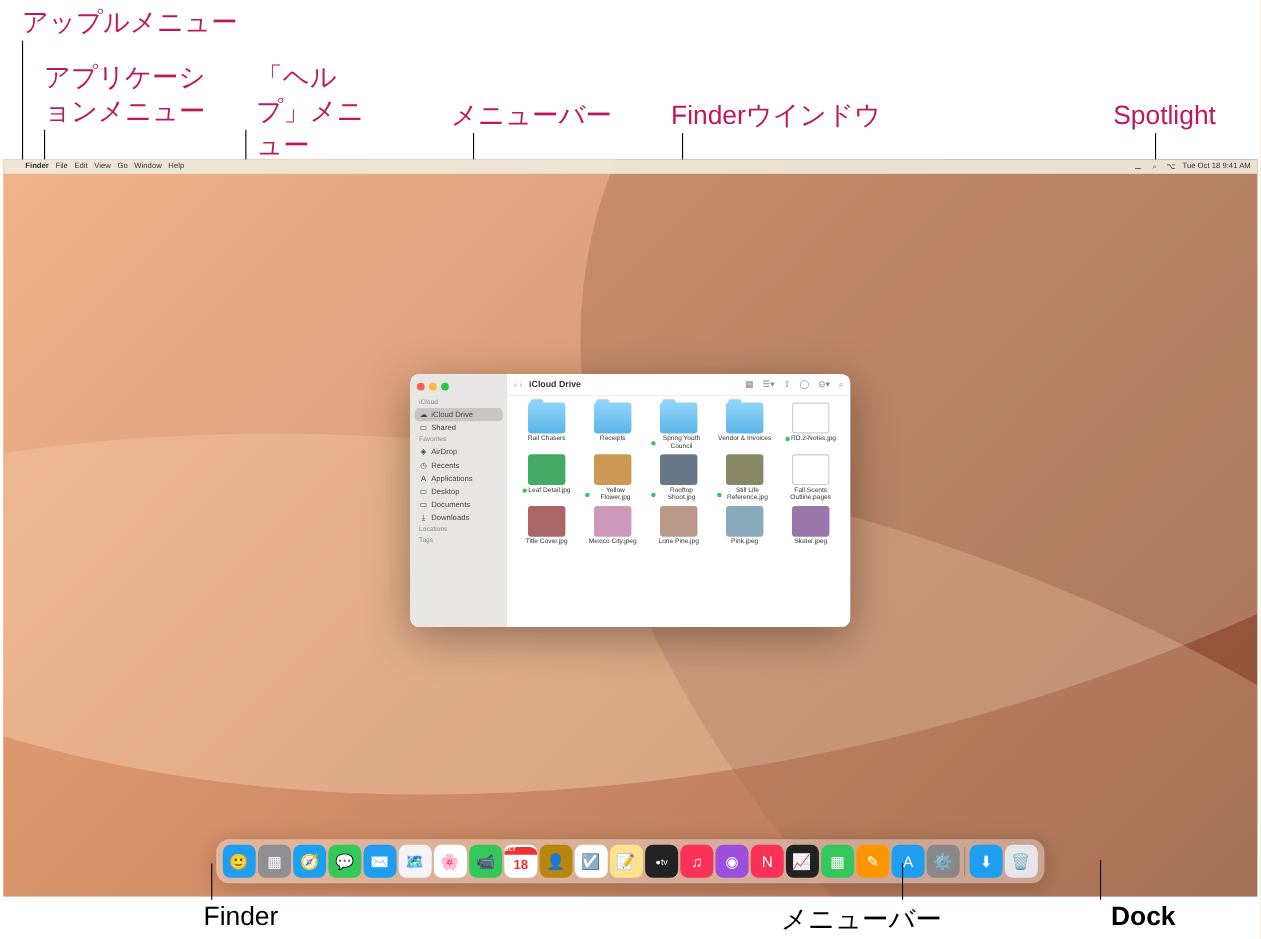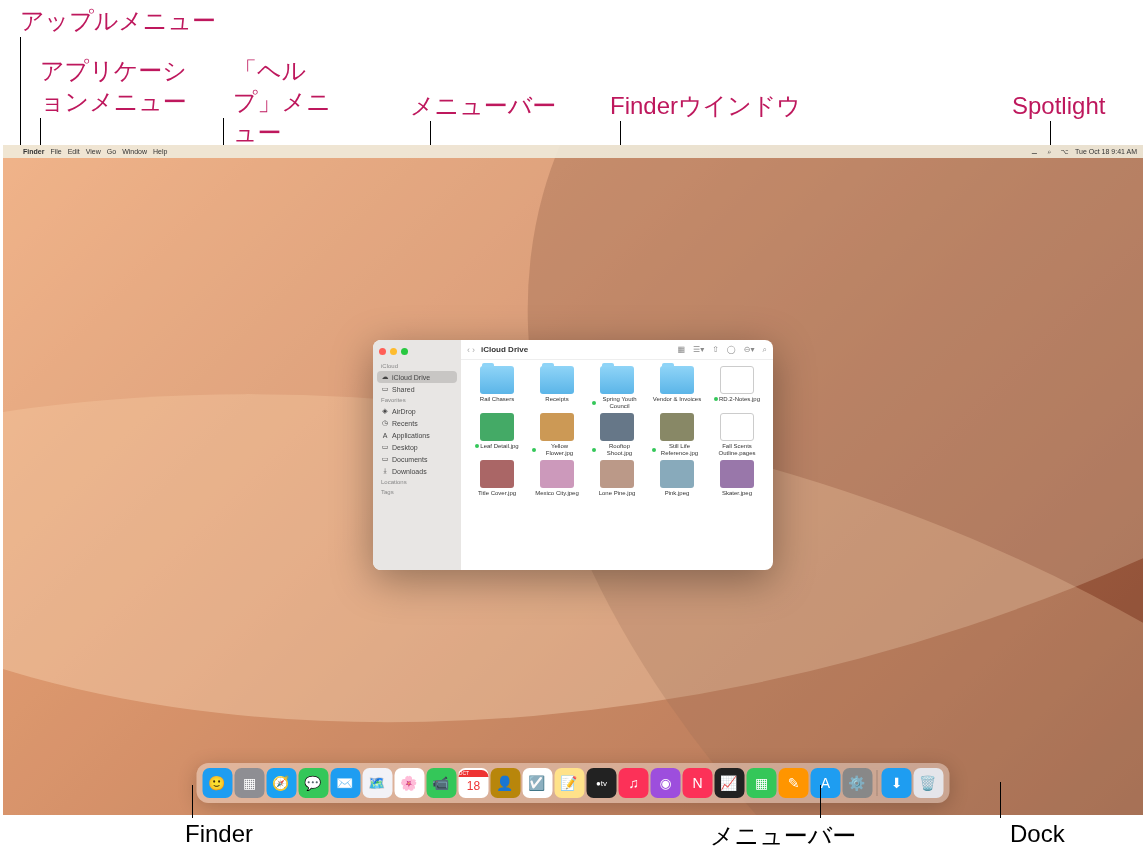--- a/index.html
+++ b/index.html
@@ -260,21 +260,21 @@
 
   <div class="dock" id="dock">
       <div class="dock-icon" style="background: rgb(30, 157, 241);">🙂</div>
       <div class="dock-icon" style="background: rgb(142, 142, 147);">▦</div>
       <div class="dock-icon" style="background: rgb(27, 161, 242);">🧭</div>
       <div class="dock-icon" style="background: rgb(52, 199, 89);">💬</div>
       <div class="dock-icon" style="background: rgb(30, 157, 241);">✉️</div>
       <div class="dock-icon" style="background: rgb(242, 242, 247);">🗺️</div>
       <div class="dock-icon" style="background: rgb(255, 255, 255);">🌸</div>
       <div class="dock-icon" style="background: rgb(52, 199, 89);">📹</div>
-      <div class="dock-icon" style="background: rgb(255, 255, 255); color: rgb(238, 51, 51); font-size: 12px; font-weight: normal; position: relative;">
+      <div class="dock-icon" style="background: rgb(255, 255, 255); color: rgb(238, 51, 51); font-size: 12px; font-weight: bold; position: relative;">
         <div style="position:absolute;top:2px;left:0;right:0;height:7px;background:#e33;border-radius:7px 7px 0 0;font-size:5px;color:#fff;line-height:7px;">OCT</div>
         <div style="margin-top:6px;">18</div>
       </div>
       <div class="dock-icon" style="background: rgb(184, 134, 11);">👤</div>
       <div class="dock-icon" style="background: rgb(255, 255, 255);">☑️</div>
       <div class="dock-icon" style="background: rgb(255, 226, 138);">📝</div>
       <div class="dock-icon" style="background: rgb(34, 34, 34); color: rgb(255, 255, 255); font-size: 10px;">
         <span style="font-size:8px;">●tv</span>
       </div>
       <div class="dock-icon" style="background: rgb(252, 49, 88);">♫</div>
@@ -286,16 +286,16 @@
       <div class="dock-icon" style="background: rgb(30, 157, 241);">A</div>
       <div class="dock-icon" style="background: rgb(136, 136, 136);">⚙️</div>
       <div class="dock-sep"></div>
       <div class="dock-icon" style="background: rgb(30, 157, 241);">⬇︎</div>
       <div class="dock-icon" style="background: rgb(229, 229, 234);">🗑️</div>
     </div>
 </div>
 
 <div class="callout-bottom" style="left:185px; top:820px;">Finder</div>
 <div class="callout-bottom" style="left:710px; top:820px;">メニューバー</div>
-<div class="callout-bottom" style="left:1010px; top:820px;">Dock</div>
+<div class="callout-bottom" style="left:1010px; top:820px;font-weight:bold;">Dock</div>
 <div class="callout-line" style="left:192px; top:785px; width:1px; height:33px;"></div>
 <div class="callout-line" style="left:820px; top:785px; width:1px; height:33px;"></div>
 <div class="callout-line" style="left:1000px; top:782px; width:1px; height:36px;"></div>
 
 </body></html>

